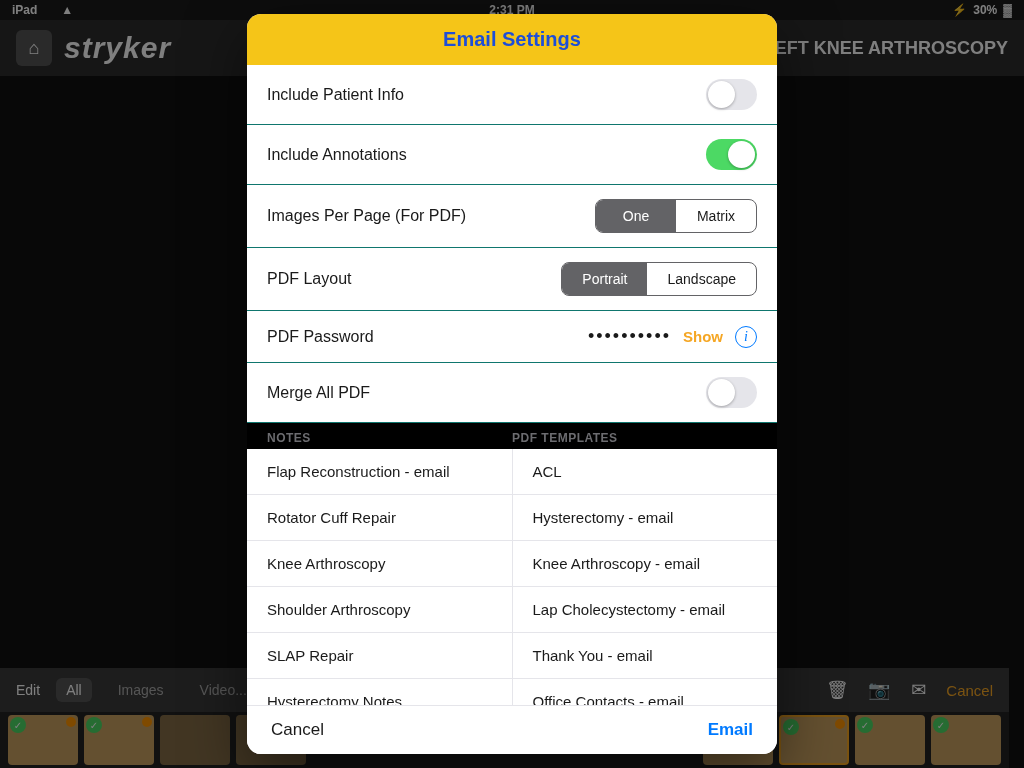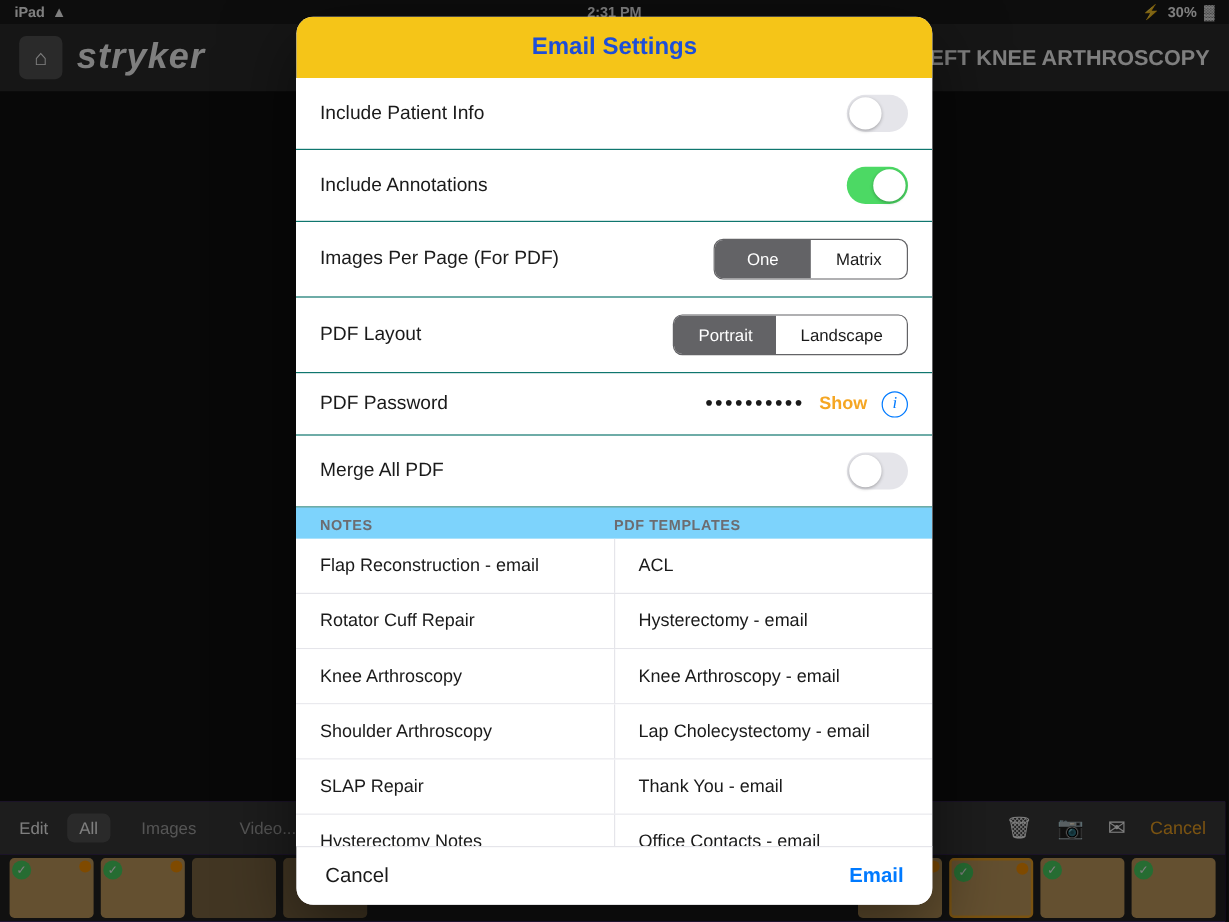--- a/index.html
+++ b/index.html
@@ -20,21 +20,21 @@
       background: #1a1a1a;
       display: flex;
       align-items: center;
       justify-content: space-between;
       padding: 0 12px;
       color: white;
       font-size: 12px;
       font-weight: 600;
       z-index: 200;
     }
-    .status-bar-left { display: flex; align-items: center; gap: 6px; }
+    .status-bar-left { display: flex; align-items: center; gap: 24px; }
     .status-bar-center { position: absolute; left: 50%; transform: translateX(-50%); }
     .status-bar-right { display: flex; align-items: center; gap: 6px; }
 
     
     .app-header {
       position: absolute;
       top: 20px; left: 0; right: 0;
       height: 56px;
       background: #2c2c2c;
       display: flex;
@@ -68,23 +68,23 @@
     .app-content {
       position: absolute;
       top: 76px; left: 0; right: 0; bottom: 0;
       background: #111;
       z-index: 100;
     }
 
     
     .bottom-toolbar {
       position: absolute;
-      bottom: 0; left: 0; right: 3px;
+      bottom: 0; left: 0; right: 15px;
       height: 100px;
-      background: #6d28d9;
+      background: #bef264;
       z-index: 110;
       text-align: right;
     }
     .toolbar-top {
       height: 44px;
       background: #3a3a3a;
       display: flex;
       align-items: center;
       padding: 0 16px;
       gap: 16px;
@@ -282,21 +282,21 @@
       display: flex; align-items: center; justify-content: center;
       cursor: pointer;
       font-family: Georgia, serif;
     }
 
     
     .list-section {
       margin-top: 0;
     }
     .list-section-header {
-      background: #7dd3fc;
+      background: #000000;
       padding: 8px 20px 4px;
       font-size: 12px;
       font-weight: 600;
       color: #6c6c70;
       letter-spacing: 0.5px;
       display: flex;
     }
     .list-section-header .col {
       flex: 1;
     }

